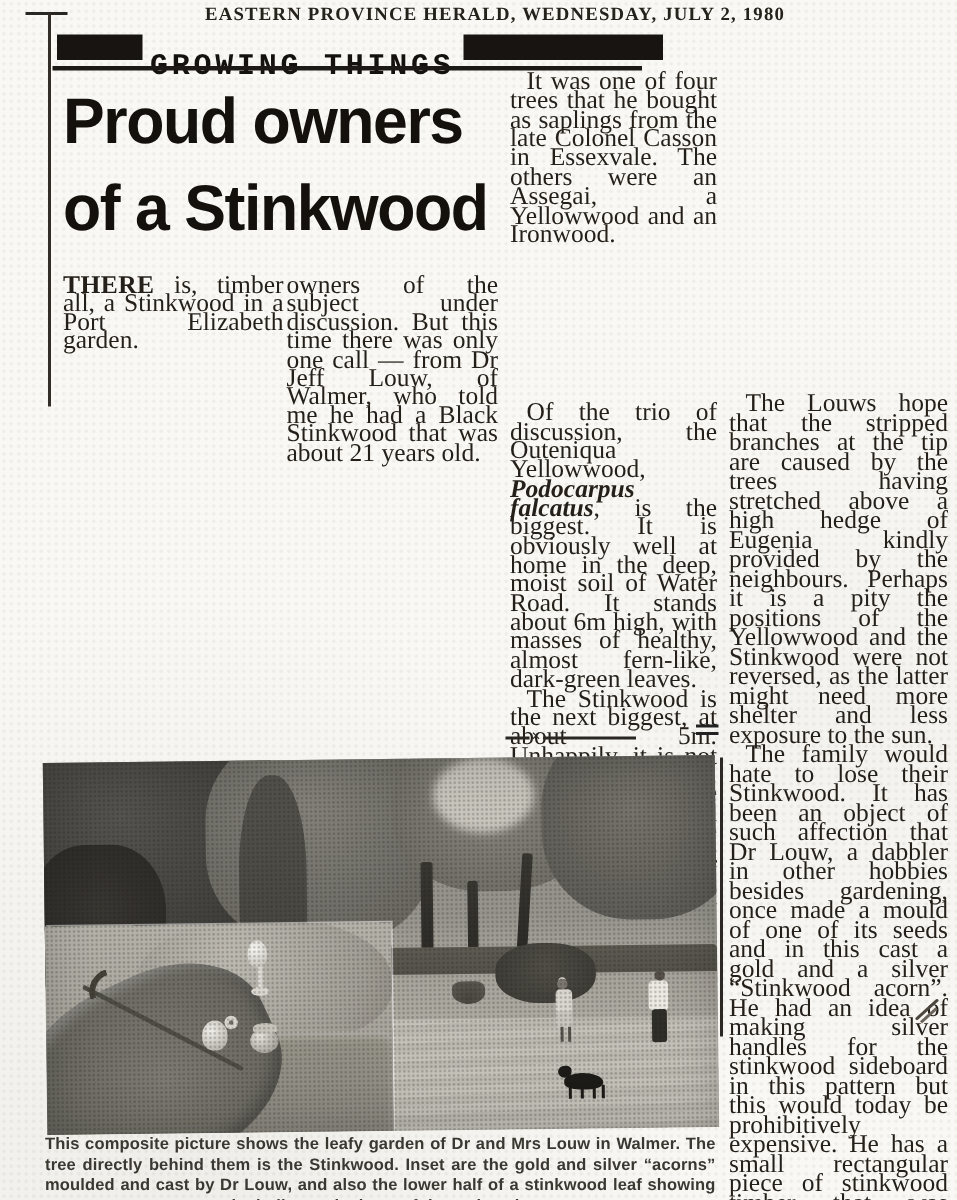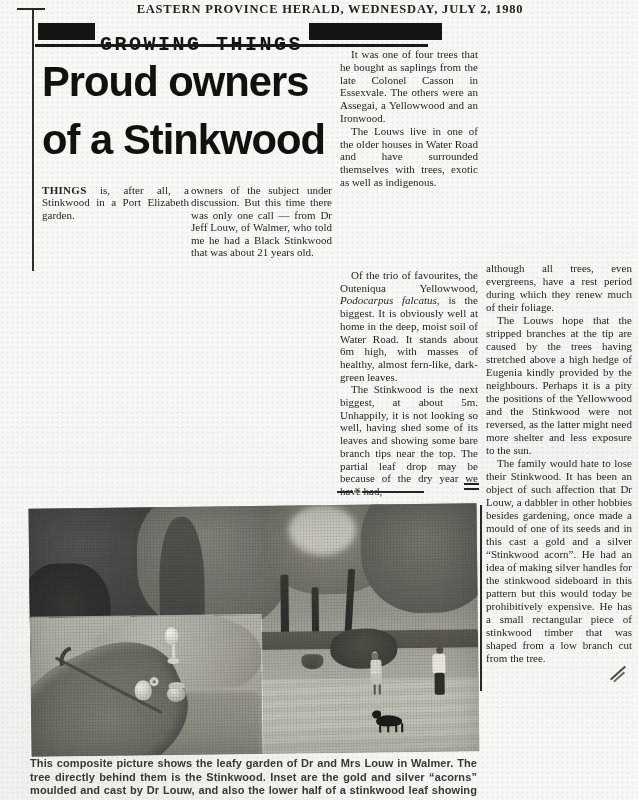--- a/index.html
+++ b/index.html
@@ -53,28 +53,28 @@
     font-family: "Liberation Sans", sans-serif; font-weight: bold;
     font-size: 43px; line-height: 58px; letter-spacing: -1px;
     color: #14110d;
     transform: scaleX(0.97); transform-origin: left top;
     white-space: nowrap;
   }
 
   
   .col {
     position: absolute;
-    font-size: 11px; line-height: 12.4px;
+    font-size: 17px; line-height: 12.4px;
     text-align: justify;
     color: #241f18;
   }
   .col p { text-indent: 11px; }
   .col p.noindent { text-indent: 0; }
   .lead { font-weight: bold; letter-spacing: 0.3px; }
-  .ital { font-style: italic; }
+  .ital { font-style: italic; font-weight: bold; }
 
   .col1 { left: 42px;  top: 184px; width: 147px; }
   .col2 { left: 191px; top: 184px; width: 141px; }
   .col3 { left: 340px; top: 48px;  width: 138px; line-height: 12.8px; }
   .col4 { left: 340px; top: 269px; width: 138px; line-height: 12.7px; }
   .col5 { left: 486px; top: 262px; width: 146px; line-height: 13.0px; }
 
   
   .end-rule { position: absolute; left: 337px; top: 487px; width: 95px; display: flex; align-items: center; }
   .end-rule .d1 { width: 16px; height: 2px; background: #2a2622; }
@@ -171,49 +171,47 @@
     <div class="banner-bar-right"></div>
   </div>
   <div class="banner-underline"></div>
 
   <div class="headline">
     <div>Proud owners</div>
     <div>of a Stinkwood</div>
   </div>
 
   <div class="col col1">
-    <p class="noindent"><span class="lead">THINGS</span><span> is, after all, a Stinkwood in a Port Elizabeth garden.</span></p>
+    <p class="noindent"><span class="lead">THERE</span><span> is, timber all, a Stinkwood in a Port Elizabeth garden.</span></p>
   </div>
 
   <div class="col col2">
     <p class="noindent">owners of the subject under discussion. But this time there was only one call — from Dr Jeff Louw, of Walmer, who told me he had a Black Stinkwood that was about 21 years old.</p>
   </div>
 
   <div class="col col3">
     <p>It was one of four trees that he bought as saplings from the late Colonel Casson in Essexvale. The others were an Assegai, a Yellowwood and an Ironwood.</p>
-    <p>The Louws live in one of the older houses in Water Road and have surrounded themselves with trees, exotic as well as indigenous.</p>
   </div>
 
   <div class="col col4">
-    <p><span>Of the trio of favourites, the Outeniqua Yellowwood, </span><span class="ital">Podocarpus falcatus</span><span>, is the biggest. It is obviously well at home in the deep, moist soil of Water Road. It stands about 6m high, with masses of healthy, almost fern-like, dark-green leaves.</span></p>
+    <p><span>Of the trio of discussion, the Outeniqua Yellowwood, </span><span class="ital">Podocarpus falcatus</span><span>, is the biggest. It is obviously well at home in the deep, moist soil of Water Road. It stands about 6m high, with masses of healthy, almost fern-like, dark-green leaves.</span></p>
     <p>The Stinkwood is the next biggest, at about 5m. Unhappily, it is not looking so well, having shed some of its leaves and showing some bare branch tips near the top. The partial leaf drop may be because of the dry year we have had,</p>
   </div>
 
   <div class="end-rule">
     <span class="d1"></span>
     <span class="x">✕</span>
     <span class="d2"></span>
   </div>
   <div class="double-dash">
       <i></i>
       <i></i>
     </div>
 
   <div class="col col5">
-    <p class="noindent">although all trees, even evergreens, have a rest period during which they renew much of their foliage.</p>
     <p>The Louws hope that the stripped branches at the tip are caused by the trees having stretched above a high hedge of Eugenia kindly provided by the neighbours. Perhaps it is a pity the positions of the Yellowwood and the Stinkwood were not reversed, as the latter might need more shelter and less exposure to the sun.</p>
     <p>The family would hate to lose their Stinkwood. It has been an object of such affection that Dr Louw, a dabbler in other hobbies besides gardening, once made a mould of one of its seeds and in this cast a gold and a silver “Stinkwood acorn”. He had an idea of making silver handles for the stinkwood sideboard in this pattern but this would today be prohibitively expensive. He has a small rectangular piece of stinkwood timber that was shaped from a low branch cut from the tree.</p>
   </div>
 
   <div class="pen-slash"></div>
   <div class="pen-slash2"></div>
   <div class="photo-side-rule"></div>
 
   <div class="photo">
     <div class="blob tree-left"></div>

